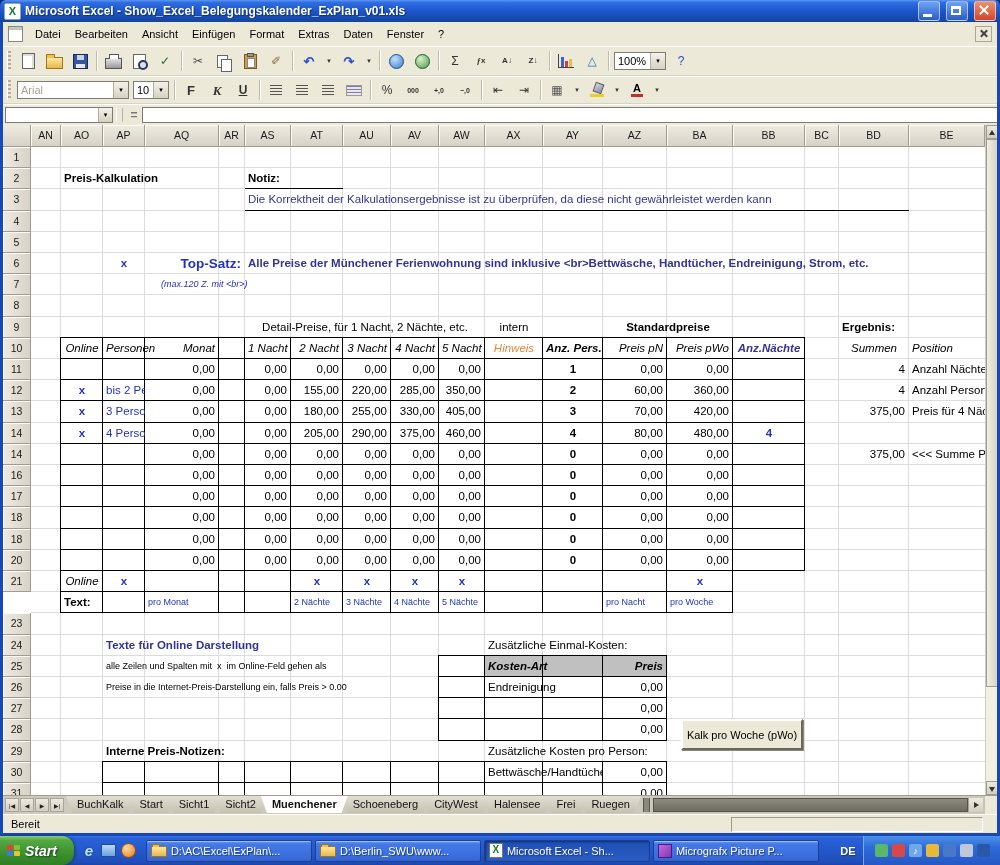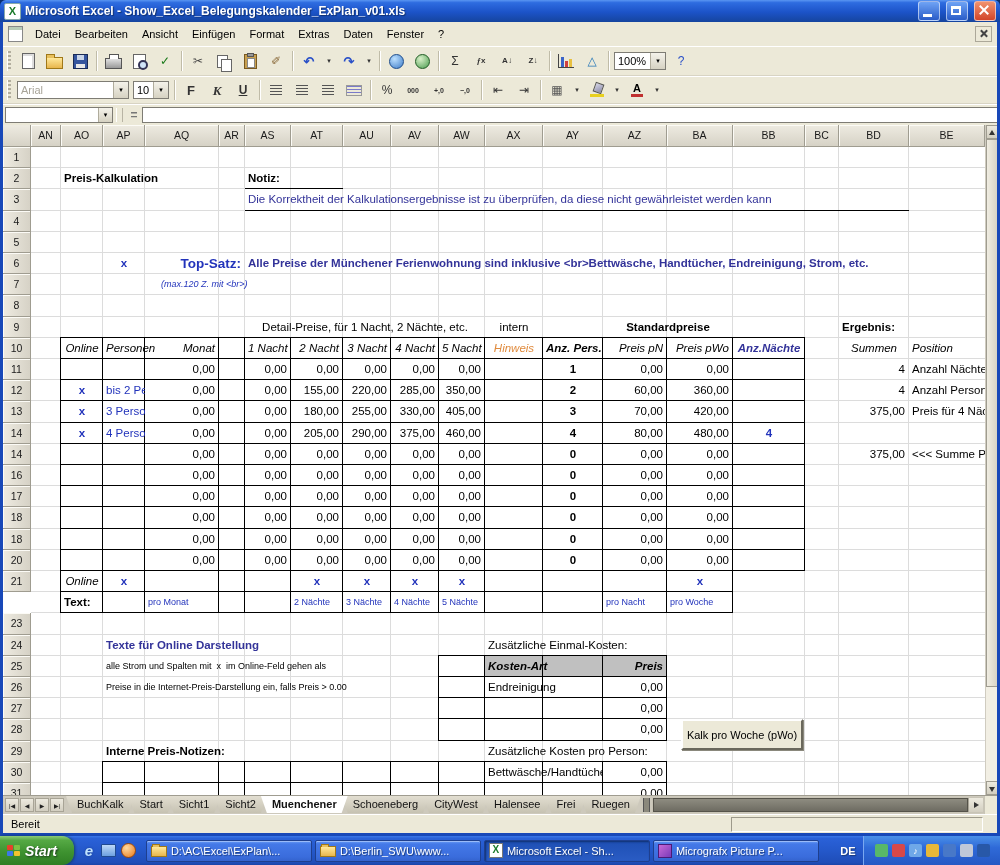--- a/index.html
+++ b/index.html
@@ -635,21 +635,21 @@
           <div class="cell b" style="left: 30px; top: 445.2px; width: 42px; height: 21.2px; line-height: 21.2px;">Text:</div>
           <div class="cell sm blue" style="left: 114px; top: 445.2px; width: 74px; height: 21.2px; line-height: 21.2px;">pro Monat</div>
           <div class="cell sm blue" style="left: 260px; top: 445.2px; width: 52px; height: 21.2px; line-height: 21.2px;">2 Nächte</div>
           <div class="cell sm blue" style="left: 312px; top: 445.2px; width: 48px; height: 21.2px; line-height: 21.2px;">3 Nächte</div>
           <div class="cell sm blue" style="left: 360px; top: 445.2px; width: 48px; height: 21.2px; line-height: 21.2px;">4 Nächte</div>
           <div class="cell sm blue" style="left: 408px; top: 445.2px; width: 46px; height: 21.2px; line-height: 21.2px;">5 Nächte</div>
           <div class="cell sm blue" style="left: 572px; top: 445.2px; width: 64px; height: 21.2px; line-height: 21.2px;">pro Nacht</div>
           <div class="cell sm blue" style="left: 636px; top: 445.2px; width: 66px; height: 21.2px; line-height: 21.2px;">pro Woche</div>
           <div class="cell b navy" style="left: 72px; top: 487.6px; width: 142px; height: 21.2px; line-height: 21.2px;">Texte für Online Darstellung</div>
           <div class="cell" style="left: 454px; top: 487.6px; width: 182px; height: 21.2px; line-height: 21.2px;">Zusätzliche Einmal-Kosten:</div>
-          <div class="cell sm" style="left: 72px; top: 508.8px; width: 288px; height: 21.2px; line-height: 21.2px;">alle Strom und Spalten mit  x  im Online-Feld gehen als</div>
+          <div class="cell sm" style="left: 72px; top: 508.8px; width: 288px; height: 21.2px; line-height: 21.2px;">alle Zeilen und Spalten mit  x  im Online-Feld gehen als</div>
           <div class="cell b i" style="left: 454px; top: 508.8px; width: 118px; height: 21.2px; line-height: 21.2px;">Kosten-Art</div>
           <div class="cell b i r" style="left: 572px; top: 508.8px; width: 64px; height: 21.2px; line-height: 21.2px;">Preis</div>
           <div class="cell sm" style="left: 72px; top: 530px; width: 288px; height: 21.2px; line-height: 21.2px;">Preise in die Internet-Preis-Darstellung ein, falls Preis &gt; 0.00</div>
           <div class="cell" style="left: 454px; top: 530px; width: 118px; height: 21.2px; line-height: 21.2px;">Endreinigung</div>
           <div class="cell r" style="left: 572px; top: 530px; width: 64px; height: 21.2px; line-height: 21.2px;">0,00</div>
           <div class="cell r" style="left: 572px; top: 551.2px; width: 64px; height: 21.2px; line-height: 21.2px;">0,00</div>
           <div class="cell r" style="left: 572px; top: 572.4px; width: 64px; height: 21.2px; line-height: 21.2px;">0,00</div>
           <div class="cell b" style="left: 72px; top: 593.6px; width: 142px; height: 21.2px; line-height: 21.2px;">Interne Preis-Notizen:</div>
           <div class="cell" style="left: 454px; top: 593.6px; width: 182px; height: 21.2px; line-height: 21.2px;">Zusätzliche Kosten pro Person:</div>
           <div class="cell clip" style="left: 454px; top: 614.8px; width: 118px; height: 21.2px; line-height: 21.2px;">Bettwäsche/Handtücher</div>

